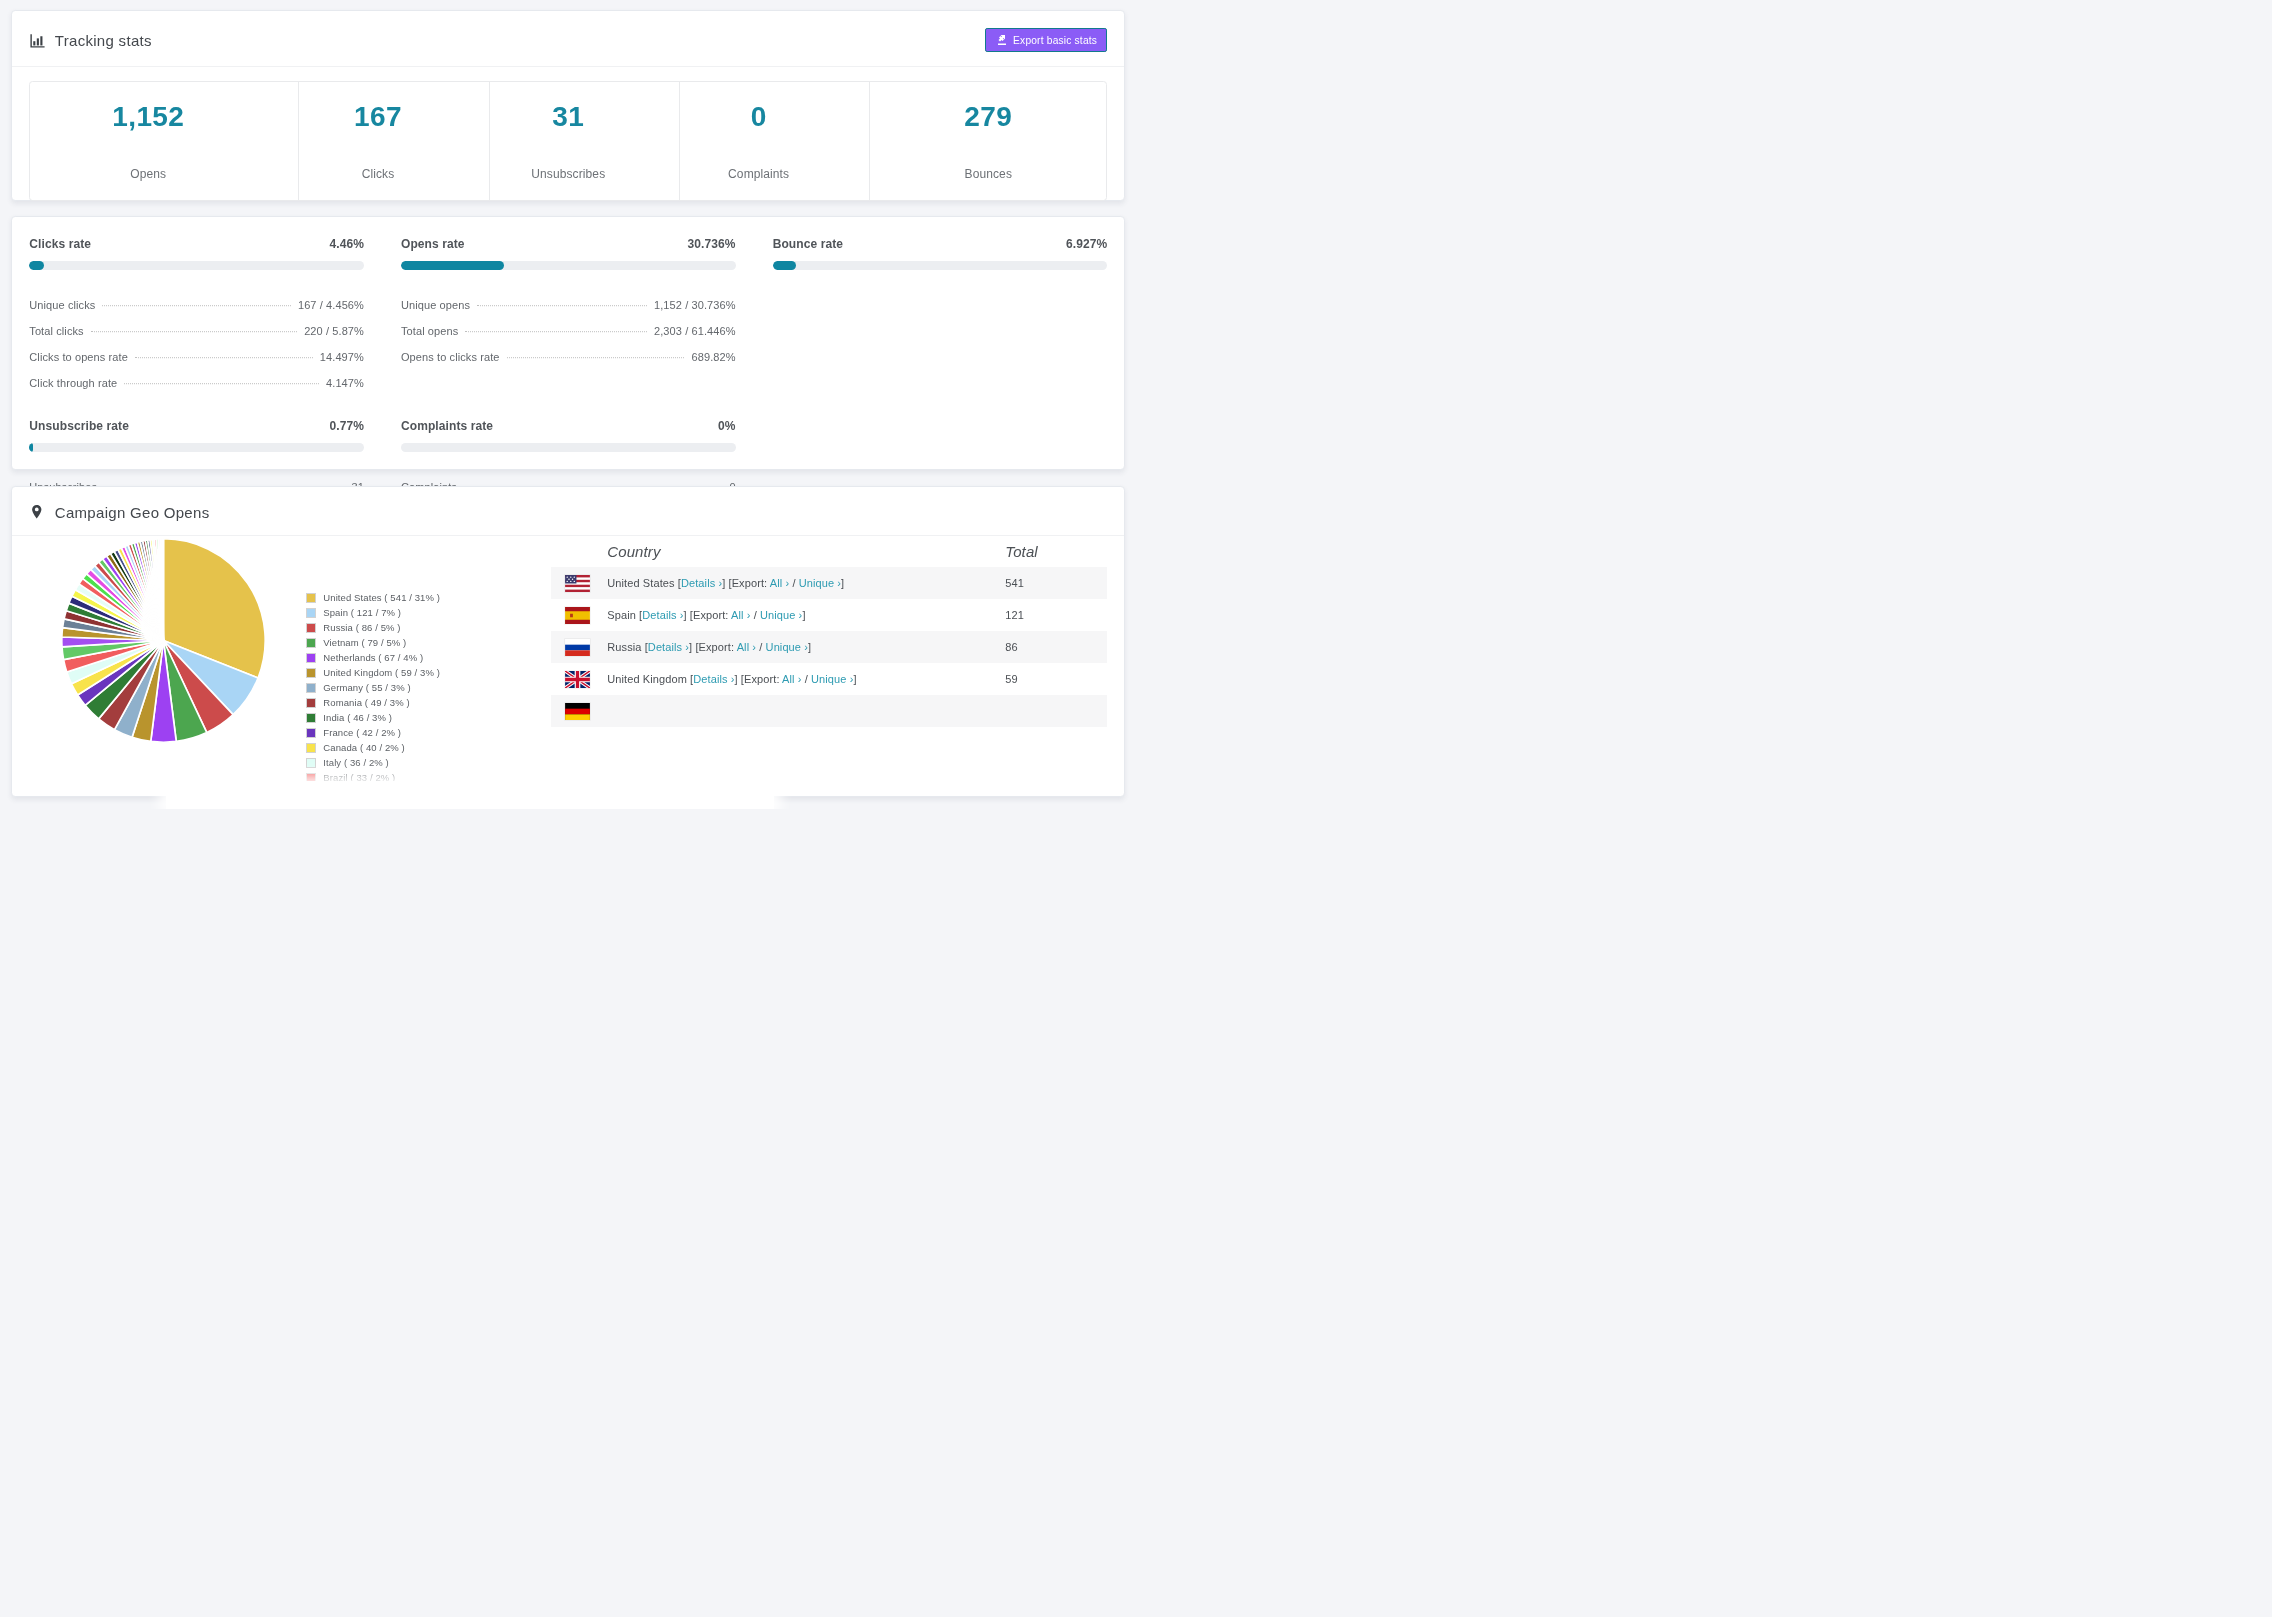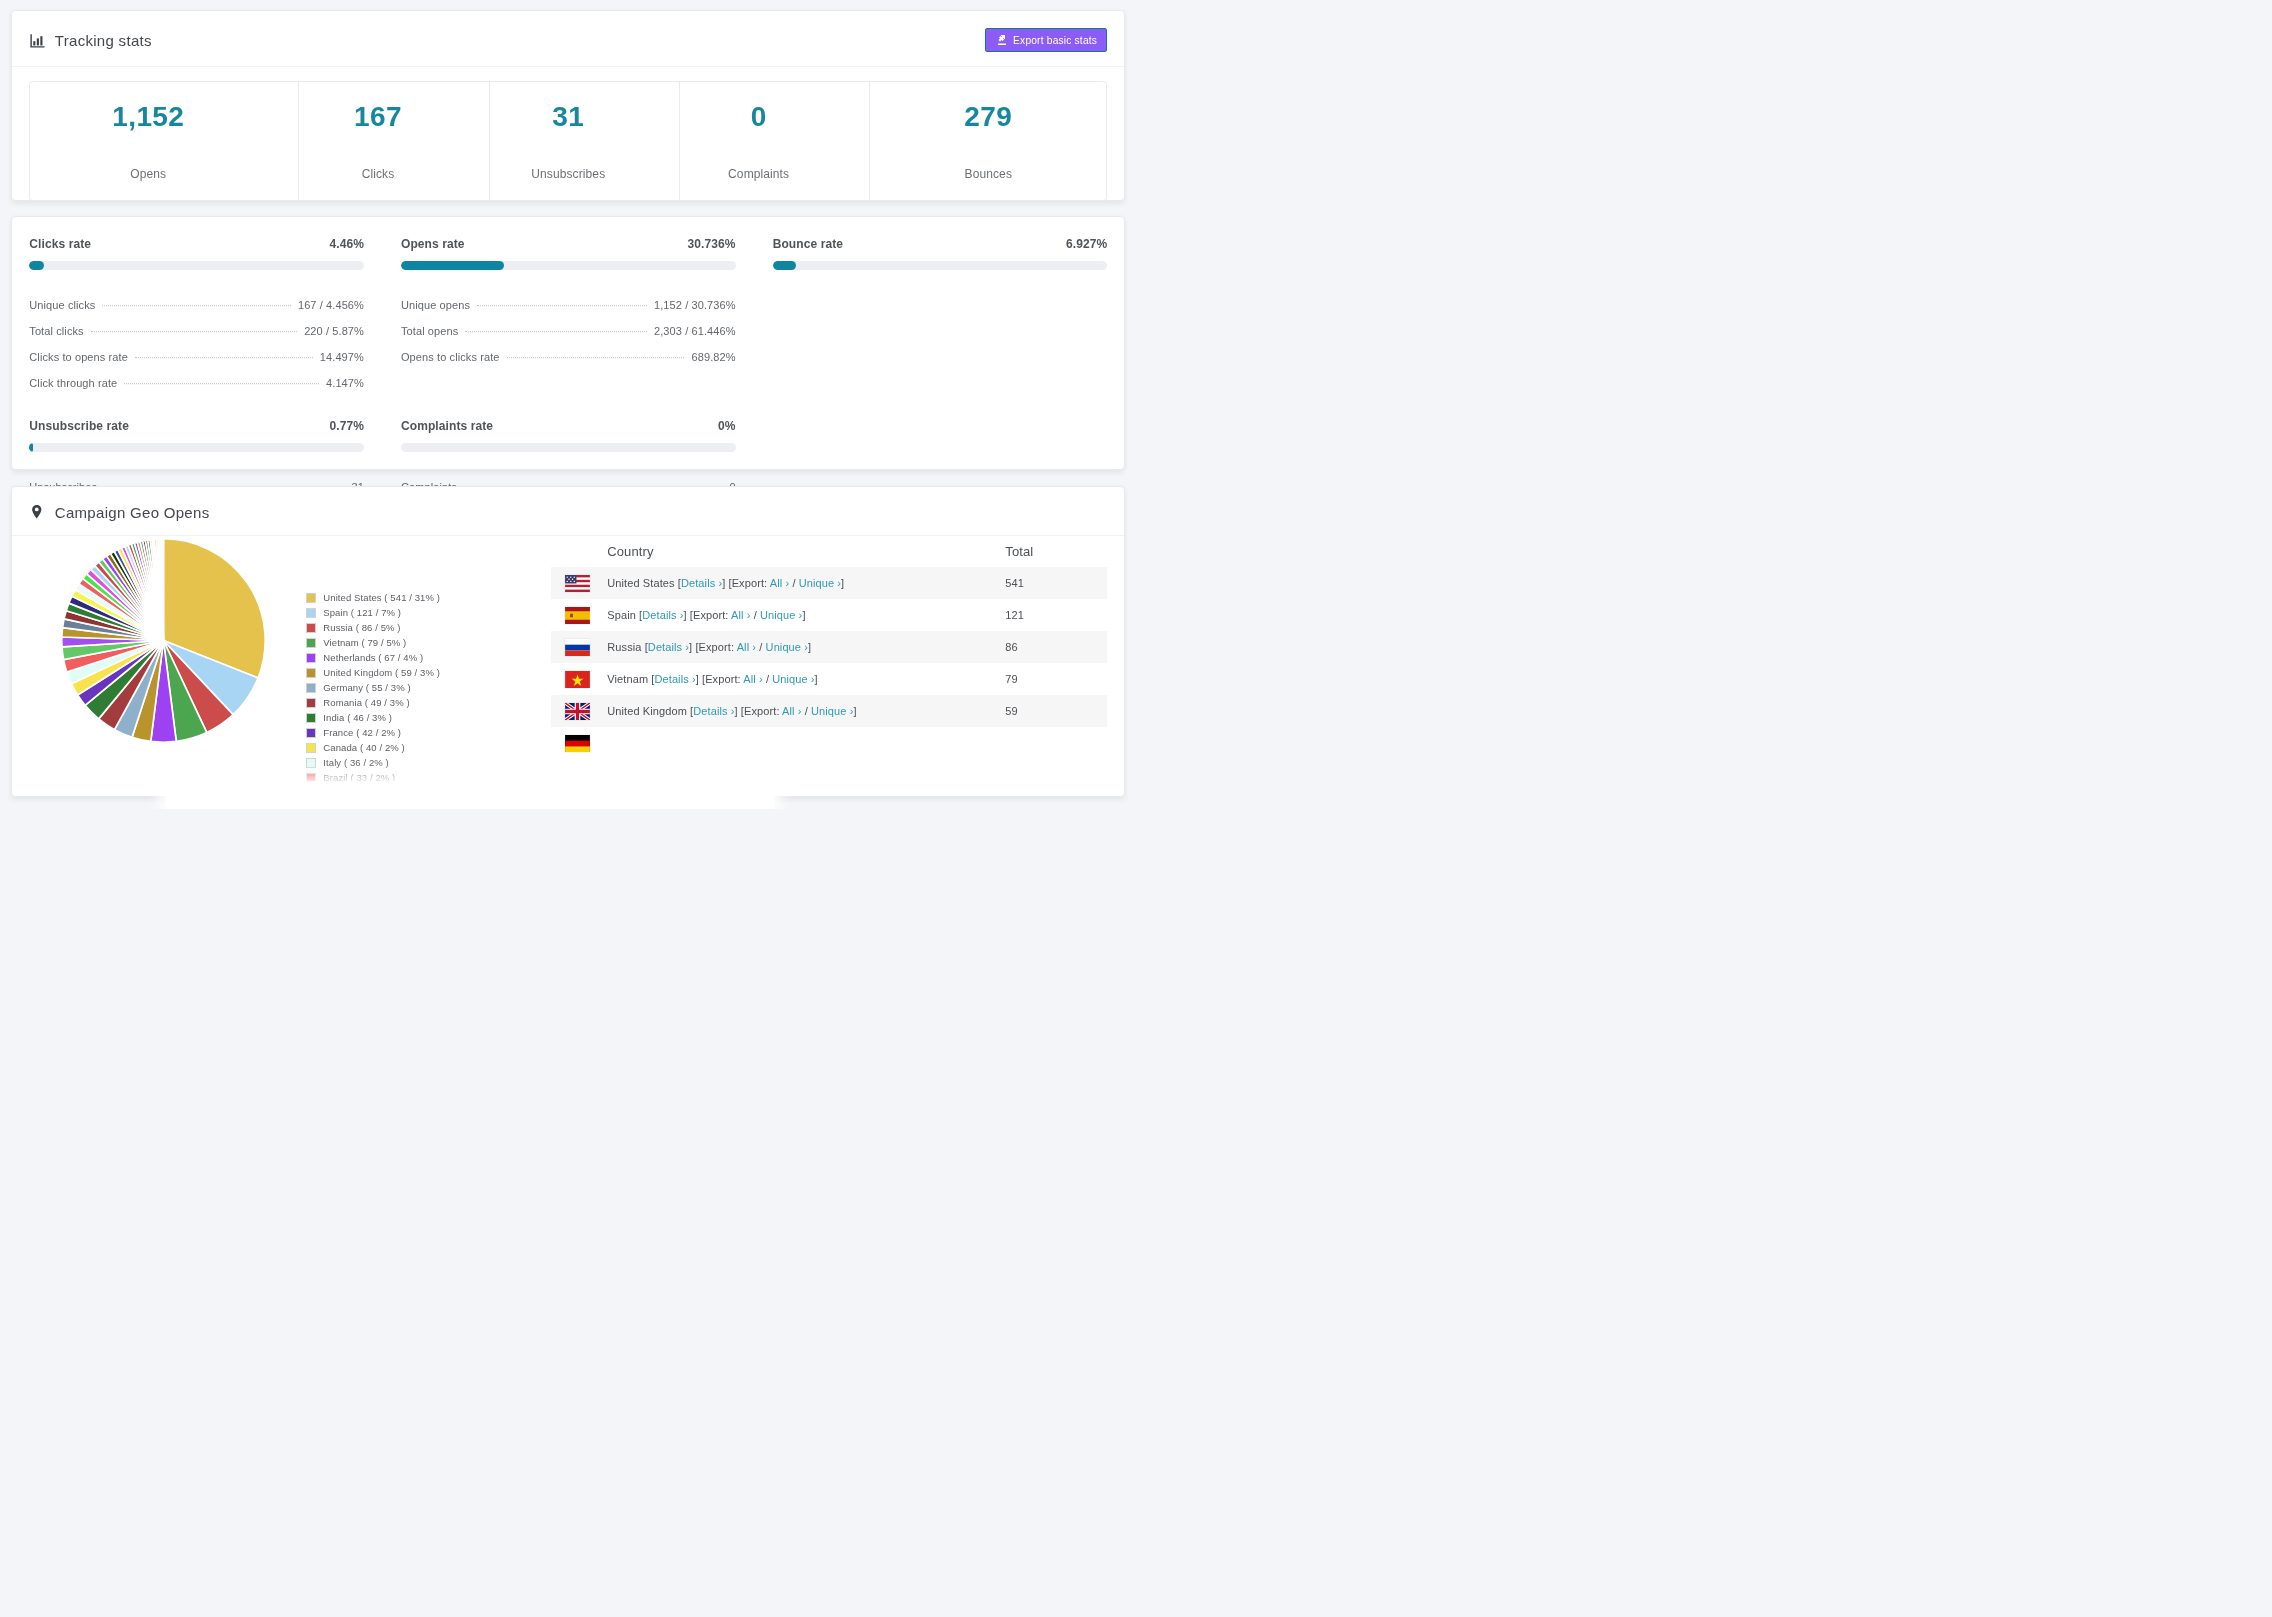--- a/index.html
+++ b/index.html
@@ -65,21 +65,21 @@
 
   
   #card-geo { overflow:hidden; }
   .geo-body { position:relative; height:265px; }
   .pie-svg { position:absolute; left:47px; top:0px; }
   .legend { position:absolute; left:294px; top:54px; }
   .legend-item { display:flex; align-items:center; gap:7px; height:15px; font-size:9.5px; color:#5a5e63; }
   .legend-swatch { width:10px; height:10px; border:0.7px solid #d2d2d2; flex:0 0 auto; }
 
   .geo-table { position:absolute; left:539px; right:17px; top:0; }
-  .geo-thead { display:flex; align-items:center; height:31px; padding-left:56px; font-size:13px; color:#4d5156; }
+  .geo-thead { display:flex; align-items:center; height:31px; padding-left:56px; font-size:15px; color:#4d5156;font-style:italic; }
   .geo-col-country { flex:1; }
   .geo-col-total { width:102px; }
   .geo-row { display:flex; align-items:center; height:32px; padding-left:14px; font-size:11px; color:#4b4f54; }
   .geo-row:nth-child(odd) { background:#f6f6f7; }
   .geo-flag { width:25px; height:17px; margin-right:17px; flex:0 0 auto; display:inline-flex; box-shadow:0 0 0 0.7px rgba(0,0,0,.06); }
   .geo-flag svg { width:100%; height:100%; display:block; }
   .geo-country { flex:1; white-space:nowrap; }
   .geo-total { width:102px; }
   .geo-link { color:#2d9bb2; text-decoration:none; cursor:pointer; }
 
@@ -419,30 +419,20 @@
                 <rect y="8" width="35" height="8" fill="#0039A6"></rect>
                 <rect y="16" width="35" height="8" fill="#D52B1E"></rect>
               </svg>
             </span>
     <span class="geo-country"><span>Russia [</span><span class="geo-link">Details ›</span><span>] [Export: </span><span class="geo-link">All ›</span><span> / </span><span class="geo-link">Unique ›</span><span>]</span></span>
     <span class="geo-total">86</span>
   </div>
           <div class="geo-row">
     <span class="geo-flag">
               <svg viewBox="0 0 35 24">
-                <rect width="35" height="24" fill="#DA251D"></rect>
-                <path d="M17.5 5 l2 6.1 6.4 0 -5.2 3.8 2 6.1 -5.2-3.8 -5.2 3.8 2-6.1 -5.2-3.8 6.4 0 z" fill="#FFE600"></path>
-              </svg>
-            </span>
-    <span class="geo-country"><span>Vietnam [</span><span class="geo-link">Details ›</span><span>] [Export: </span><span class="geo-link">All ›</span><span> / </span><span class="geo-link">Unique ›</span><span>]</span></span>
-    <span class="geo-total">79</span>
-  </div>
-          <div class="geo-row">
-    <span class="geo-flag">
-              <svg viewBox="0 0 35 24">
                 <rect width="35" height="24" fill="#012169"></rect>
                 <path d="M0,0 35,24 M35,0 0,24" stroke="#fff" stroke-width="5"></path>
                 <path d="M0,0 35,24 M35,0 0,24" stroke="#C8102E" stroke-width="2.2"></path>
                 <path d="M17.5,0 V24 M0,12 H35" stroke="#fff" stroke-width="8"></path>
                 <path d="M17.5,0 V24 M0,12 H35" stroke="#C8102E" stroke-width="4.6"></path>
               </svg>
             </span>
     <span class="geo-country"><span>United Kingdom [</span><span class="geo-link">Details ›</span><span>] [Export: </span><span class="geo-link">All ›</span><span> / </span><span class="geo-link">Unique ›</span><span>]</span></span>
     <span class="geo-total">59</span>
   </div>

